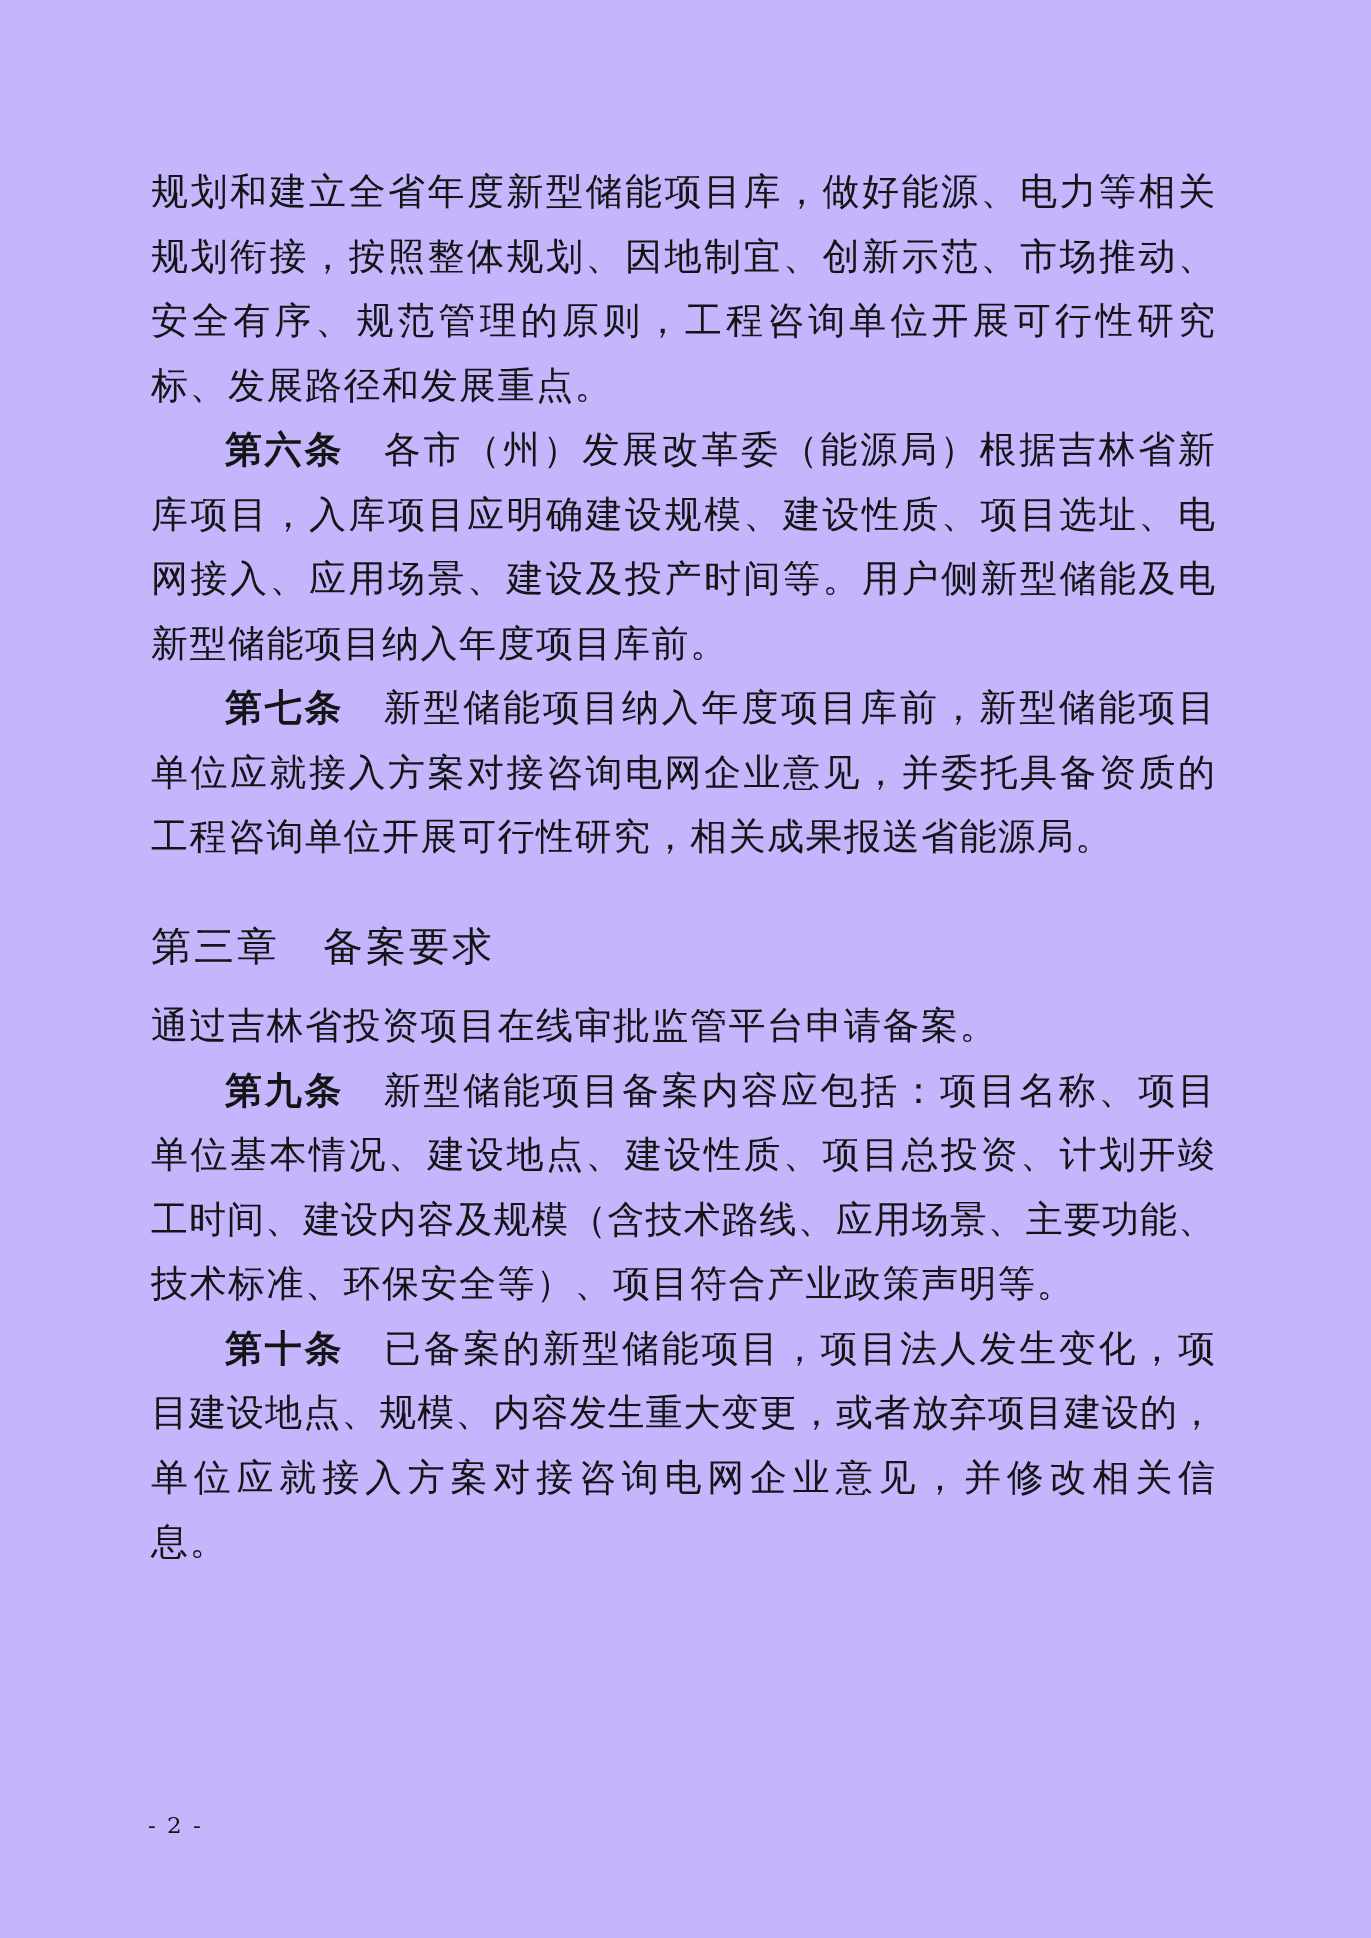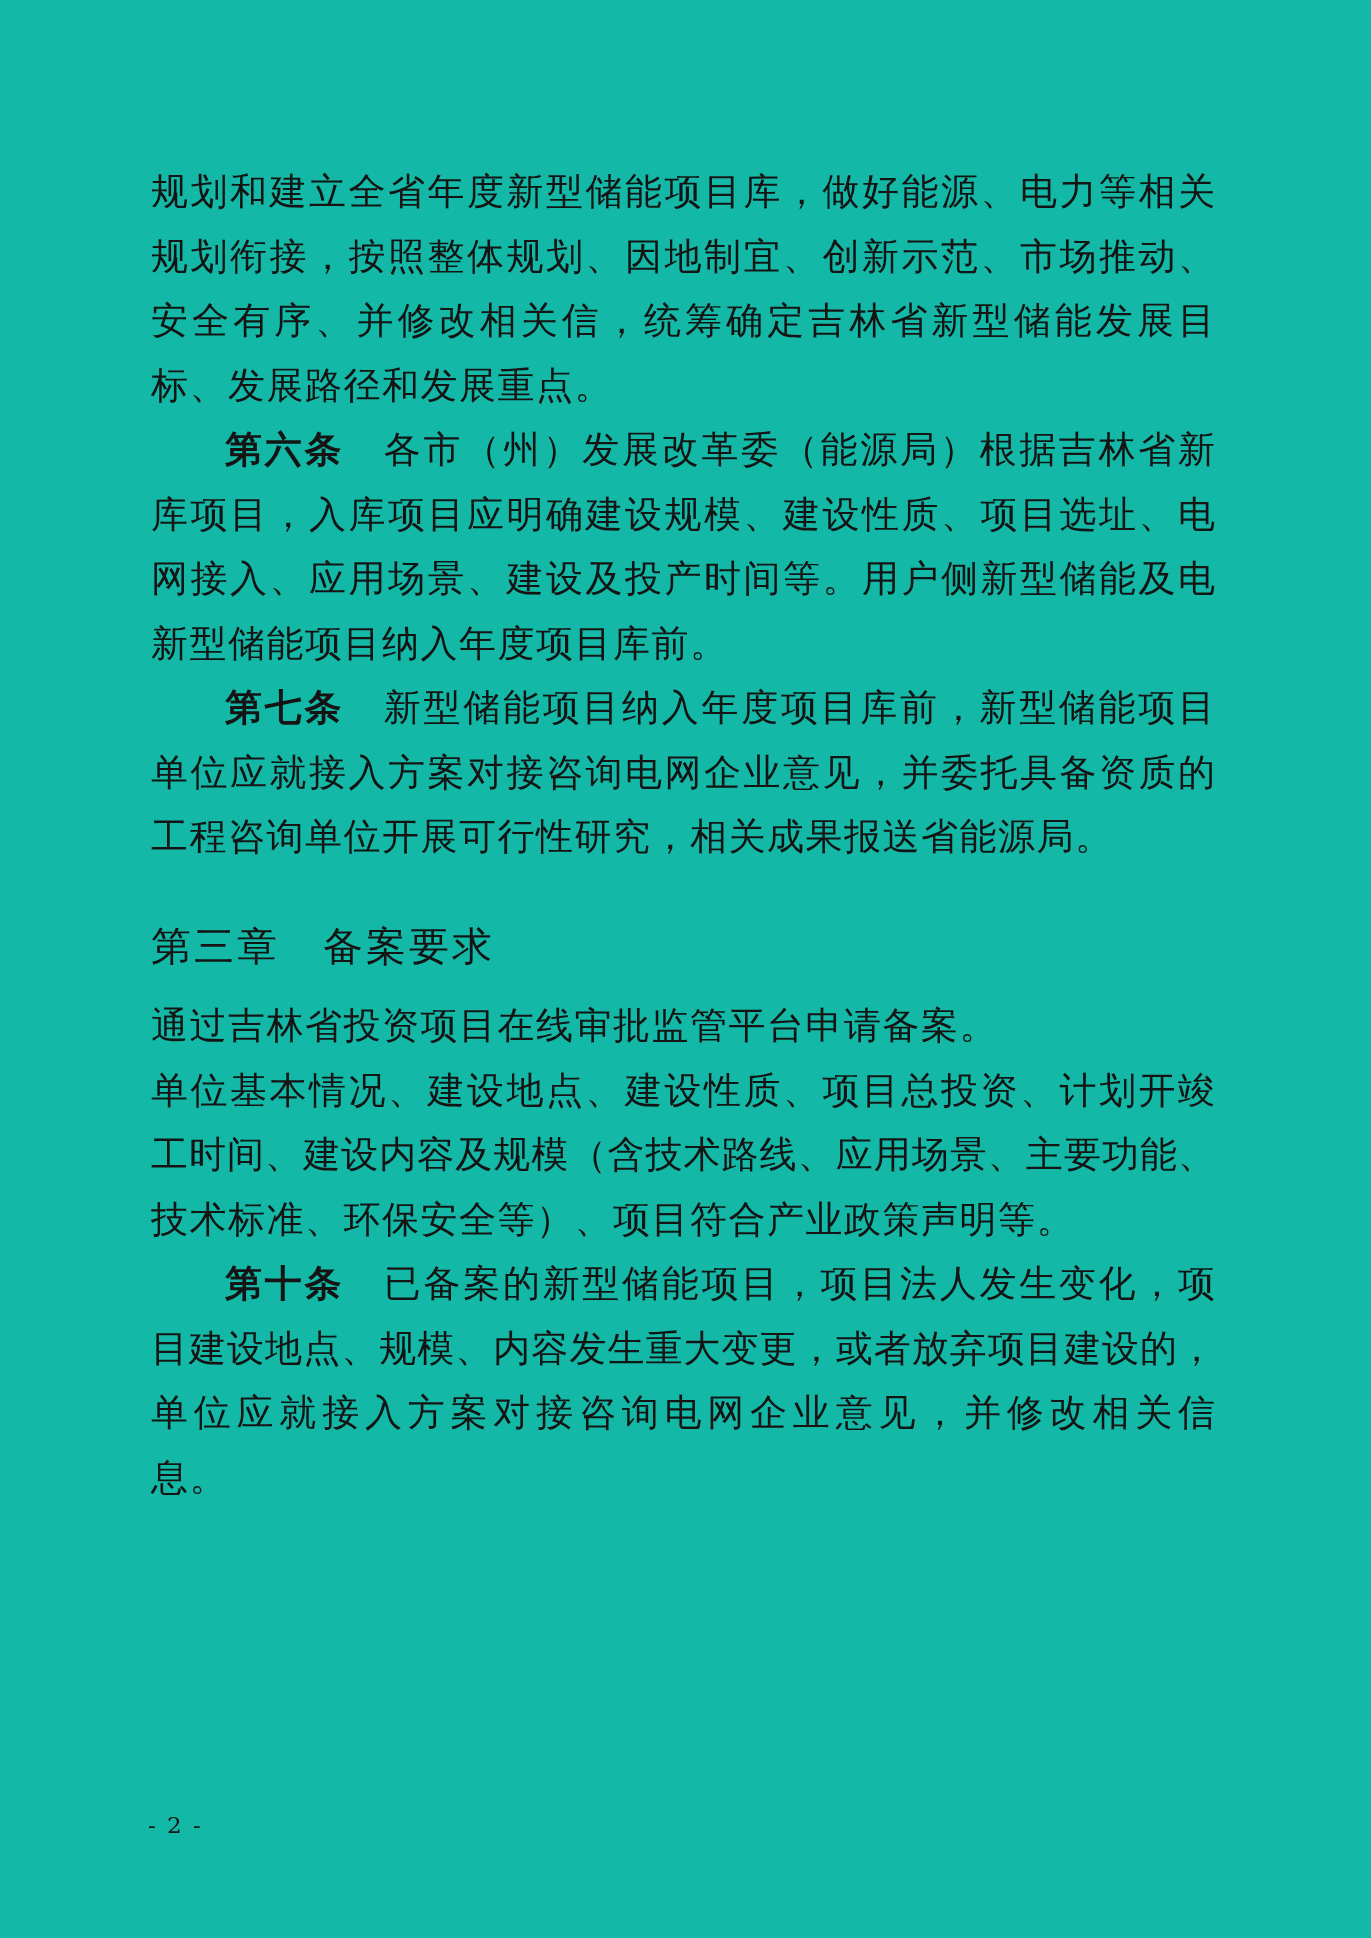--- a/index.html
+++ b/index.html
@@ -1,20 +1,20 @@
 <!DOCTYPE html>
 <html><head>
 <meta charset="utf-8">
 <style>
   html, body { margin: 0; padding: 0; background: #ffffff; }
   .page {
     position: relative;
     width: 1371px;
     height: 1938px;
-    background: #14b8a6;
+    background: #c4b5fd;
     color: #141414;
     font-family: "DejaVu Serif", "Liberation Serif", serif;
     overflow: hidden;
   }
   .content {
     position: absolute;
     left: 151px;
     top: 160px;
     width: 1064px;
   }
@@ -59,31 +59,32 @@
     color: #141414;
   }
 </style>
 </head>
 <body>
 
 <div class="page">
   <div class="content" id="content">
       <div class="line just">规划和建立全省年度新型储能项目库，做好能源、电力等相关</div>
       <div class="line just">规划衔接，按照整体规划、因地制宜、创新示范、市场推动、</div>
-      <div class="line just">安全有序、并修改相关信，统筹确定吉林省新型储能发展目</div>
+      <div class="line just">安全有序、规范管理的原则，工程咨询单位开展可行性研究</div>
       <div class="line">标、发展路径和发展重点。</div>
       <div class="line just indent"><span class="art">第六条</span>　各市（州）发展改革委（能源局）根据吉林省新</div>
       <div class="line just">库项目，入库项目应明确建设规模、建设性质、项目选址、电</div>
       <div class="line just">网接入、应用场景、建设及投产时间等。用户侧新型储能及电</div>
       <div class="line">新型储能项目纳入年度项目库前。</div>
       <div class="line just indent"><span class="art">第七条</span>　新型储能项目纳入年度项目库前，新型储能项目</div>
       <div class="line just">单位应就接入方案对接咨询电网企业意见，并委托具备资质的</div>
       <div class="line">工程咨询单位开展可行性研究，相关成果报送省能源局。</div>
       <div class="heading">第三章　备案要求</div>
       <div class="line">通过吉林省投资项目在线审批监管平台申请备案。</div>
+      <div class="line just indent"><span class="art">第九条</span>　新型储能项目备案内容应包括：项目名称、项目</div>
       <div class="line just">单位基本情况、建设地点、建设性质、项目总投资、计划开竣</div>
       <div class="line just">工时间、建设内容及规模（含技术路线、应用场景、主要功能、</div>
       <div class="line">技术标准、环保安全等）、项目符合产业政策声明等。</div>
       <div class="line just indent"><span class="art">第十条</span>　已备案的新型储能项目，项目法人发生变化，项</div>
       <div class="line just">目建设地点、规模、内容发生重大变更，或者放弃项目建设的，</div>
       <div class="line just">单位应就接入方案对接咨询电网企业意见，并修改相关信</div>
       <div class="line">息。</div>
     </div>
   <div class="footer">- 2 -</div>
 </div>

